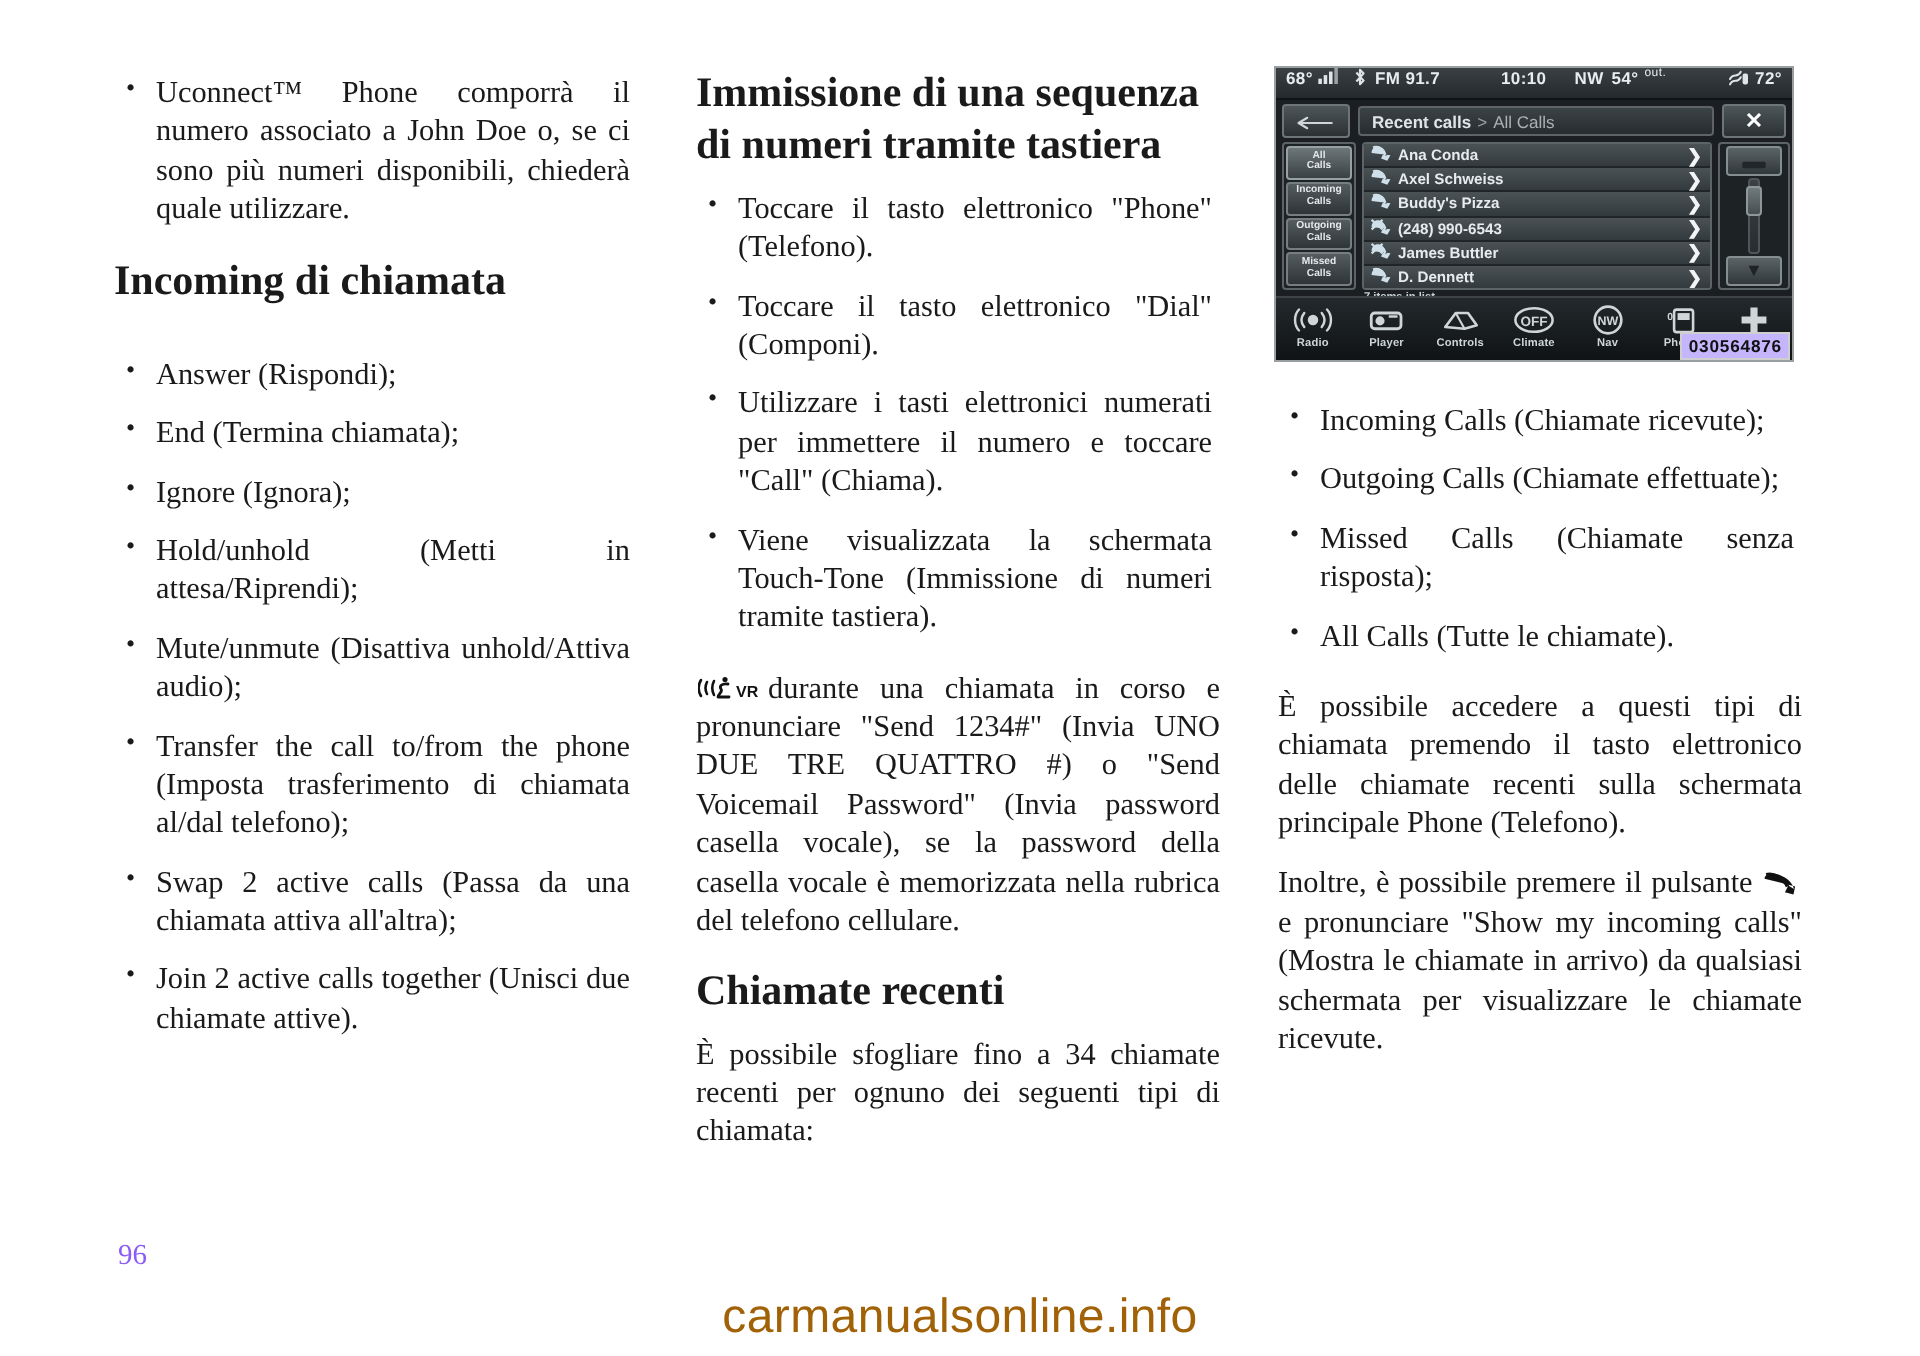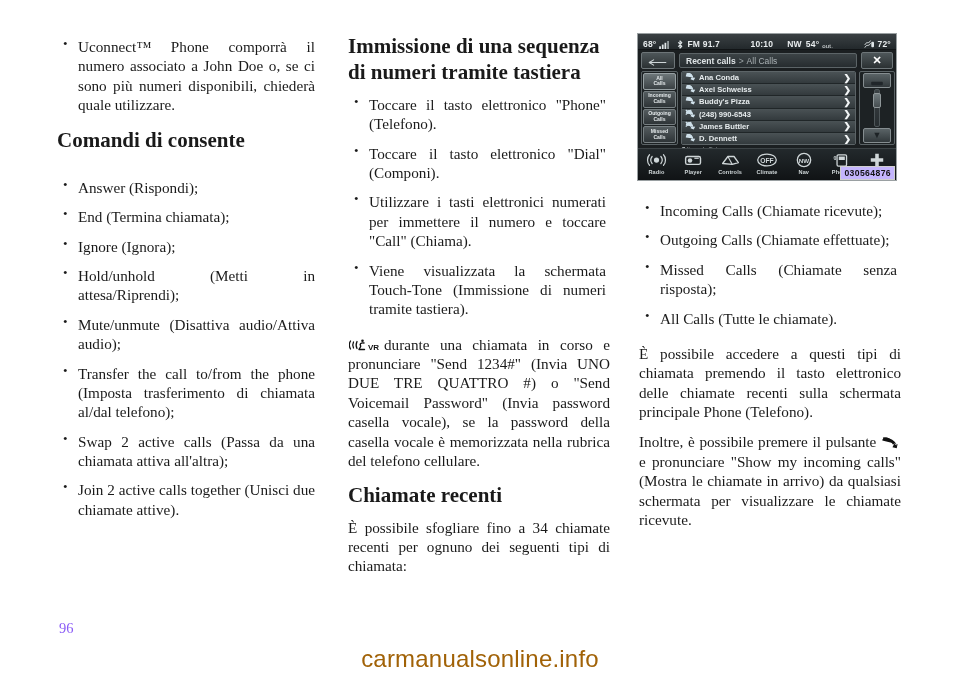--- a/index.html
+++ b/index.html
@@ -113,21 +113,21 @@
   
   .fig-status {
     position: absolute;
     left: 0; top: 0;
     width: 100%;
     height: 16px;
     background: linear-gradient(#3a4043, #23292c);
     border-bottom: 1px solid #111416;
     box-sizing: border-box;
     display: flex;
-    align-items: flex-end;
+    align-items: flex-start;
     color: #e8ecee;
     font-size: 8.5px;
     font-weight: bold;
     padding: 0 5px;
     letter-spacing: .2px;
   }
   .st-temp { margin-right: 3px; }
   .st-bars { display:inline-block; width:11px; height:8px; margin-right:6px; }
   .st-bt { display:inline-block; width:8px; height:9px; margin-right:3px; }
   .st-band { margin-right: auto; }
@@ -365,31 +365,31 @@
 <body>
 
 <div class="page">
 
   <div class="col col-left">
 
     <ul class="bullets">
       <li>Uconnect™ Phone comporrà il numero associato a John Doe o, se ci sono più numeri disponibili, chiederà quale utilizzare.</li>
     </ul>
 
-    <h2 class="head">Comandi di consente</h2>
+    <h2 class="head">Incoming di chiamata</h2>
 
 
     <div class="gap-md"></div>
 
     <ul class="bullets">
       <li>Answer (Rispondi);</li>
       <li>End (Termina chiamata);</li>
       <li>Ignore (Ignora);</li>
       <li>Hold/unhold (Metti in attesa/Riprendi);</li>
-      <li>Mute/unmute (Disattiva audio/Attiva audio);</li>
+      <li>Mute/unmute (Disattiva unhold/Attiva audio);</li>
       <li>Transfer the call to/from the phone (Imposta trasferimento di chiamata al/dal telefono);</li>
       <li>Swap 2 active calls (Passa da una chiamata attiva all'altra);</li>
       <li>Join 2 active calls together (Unisci due chiamate attive).</li>
     </ul>
   </div>
 
   <div class="col col-mid">
 
     <h2 class="head first">Immissione di una sequenza di numeri tramite tastiera</h2>
 

